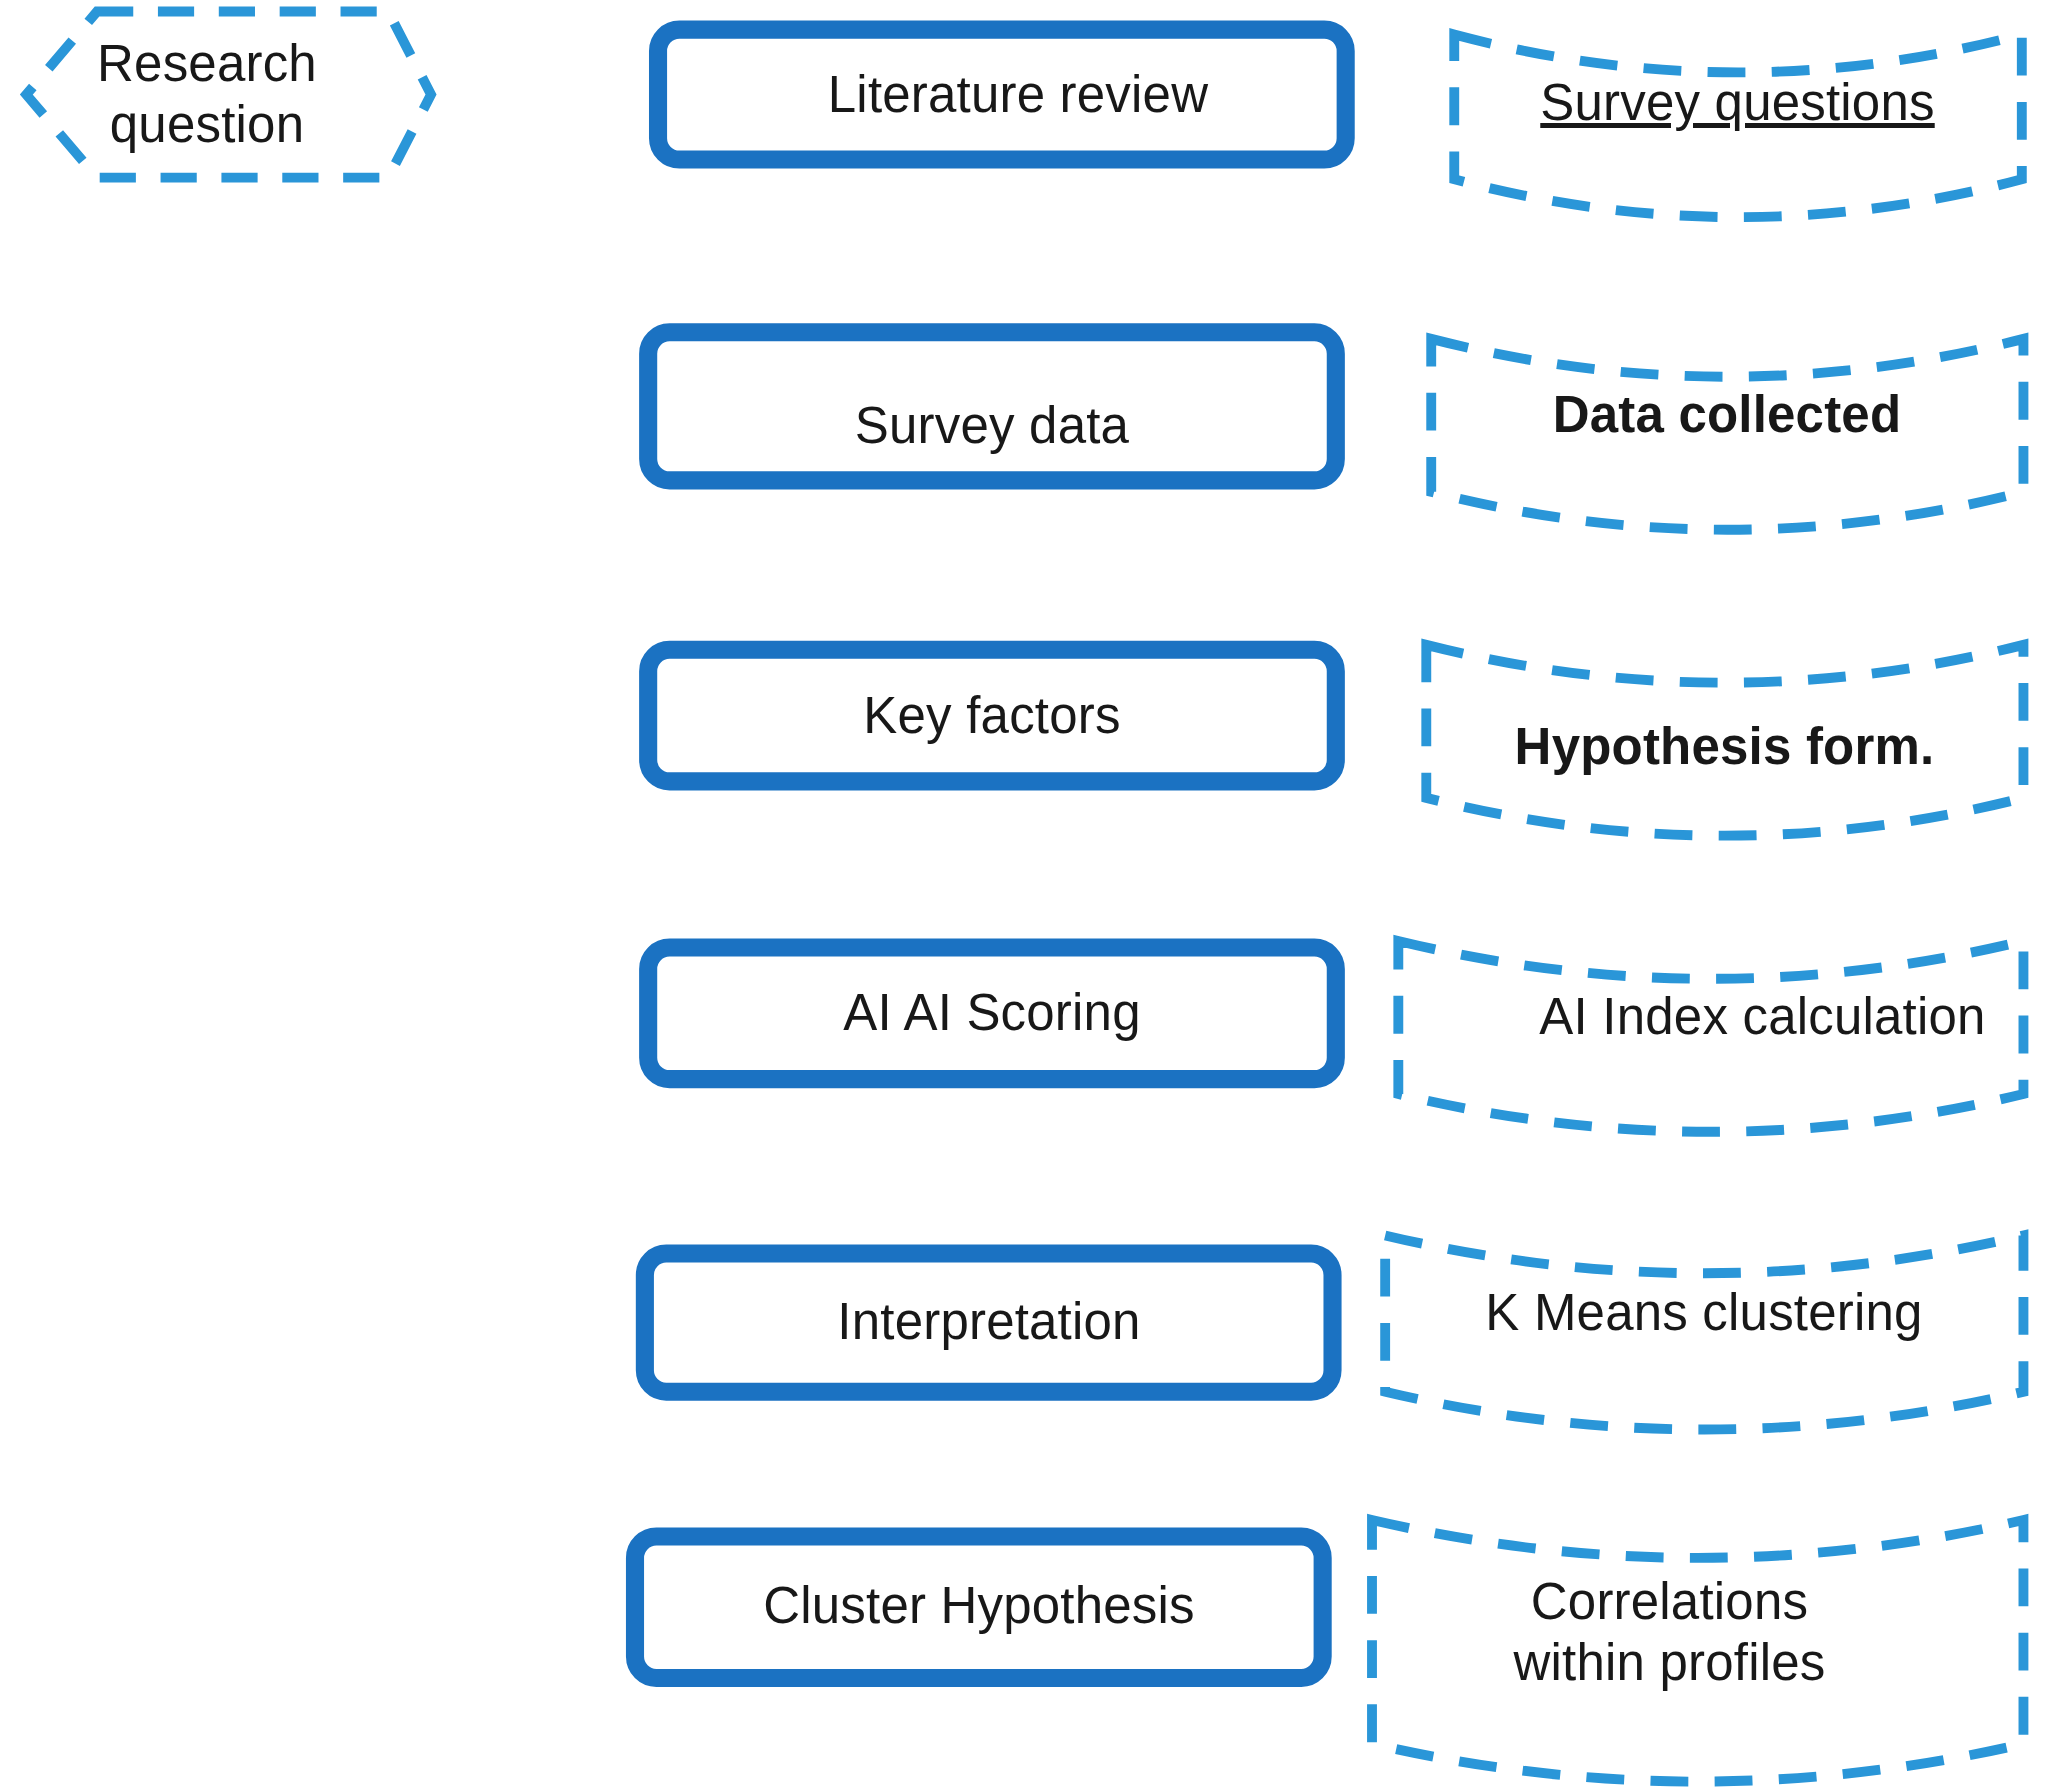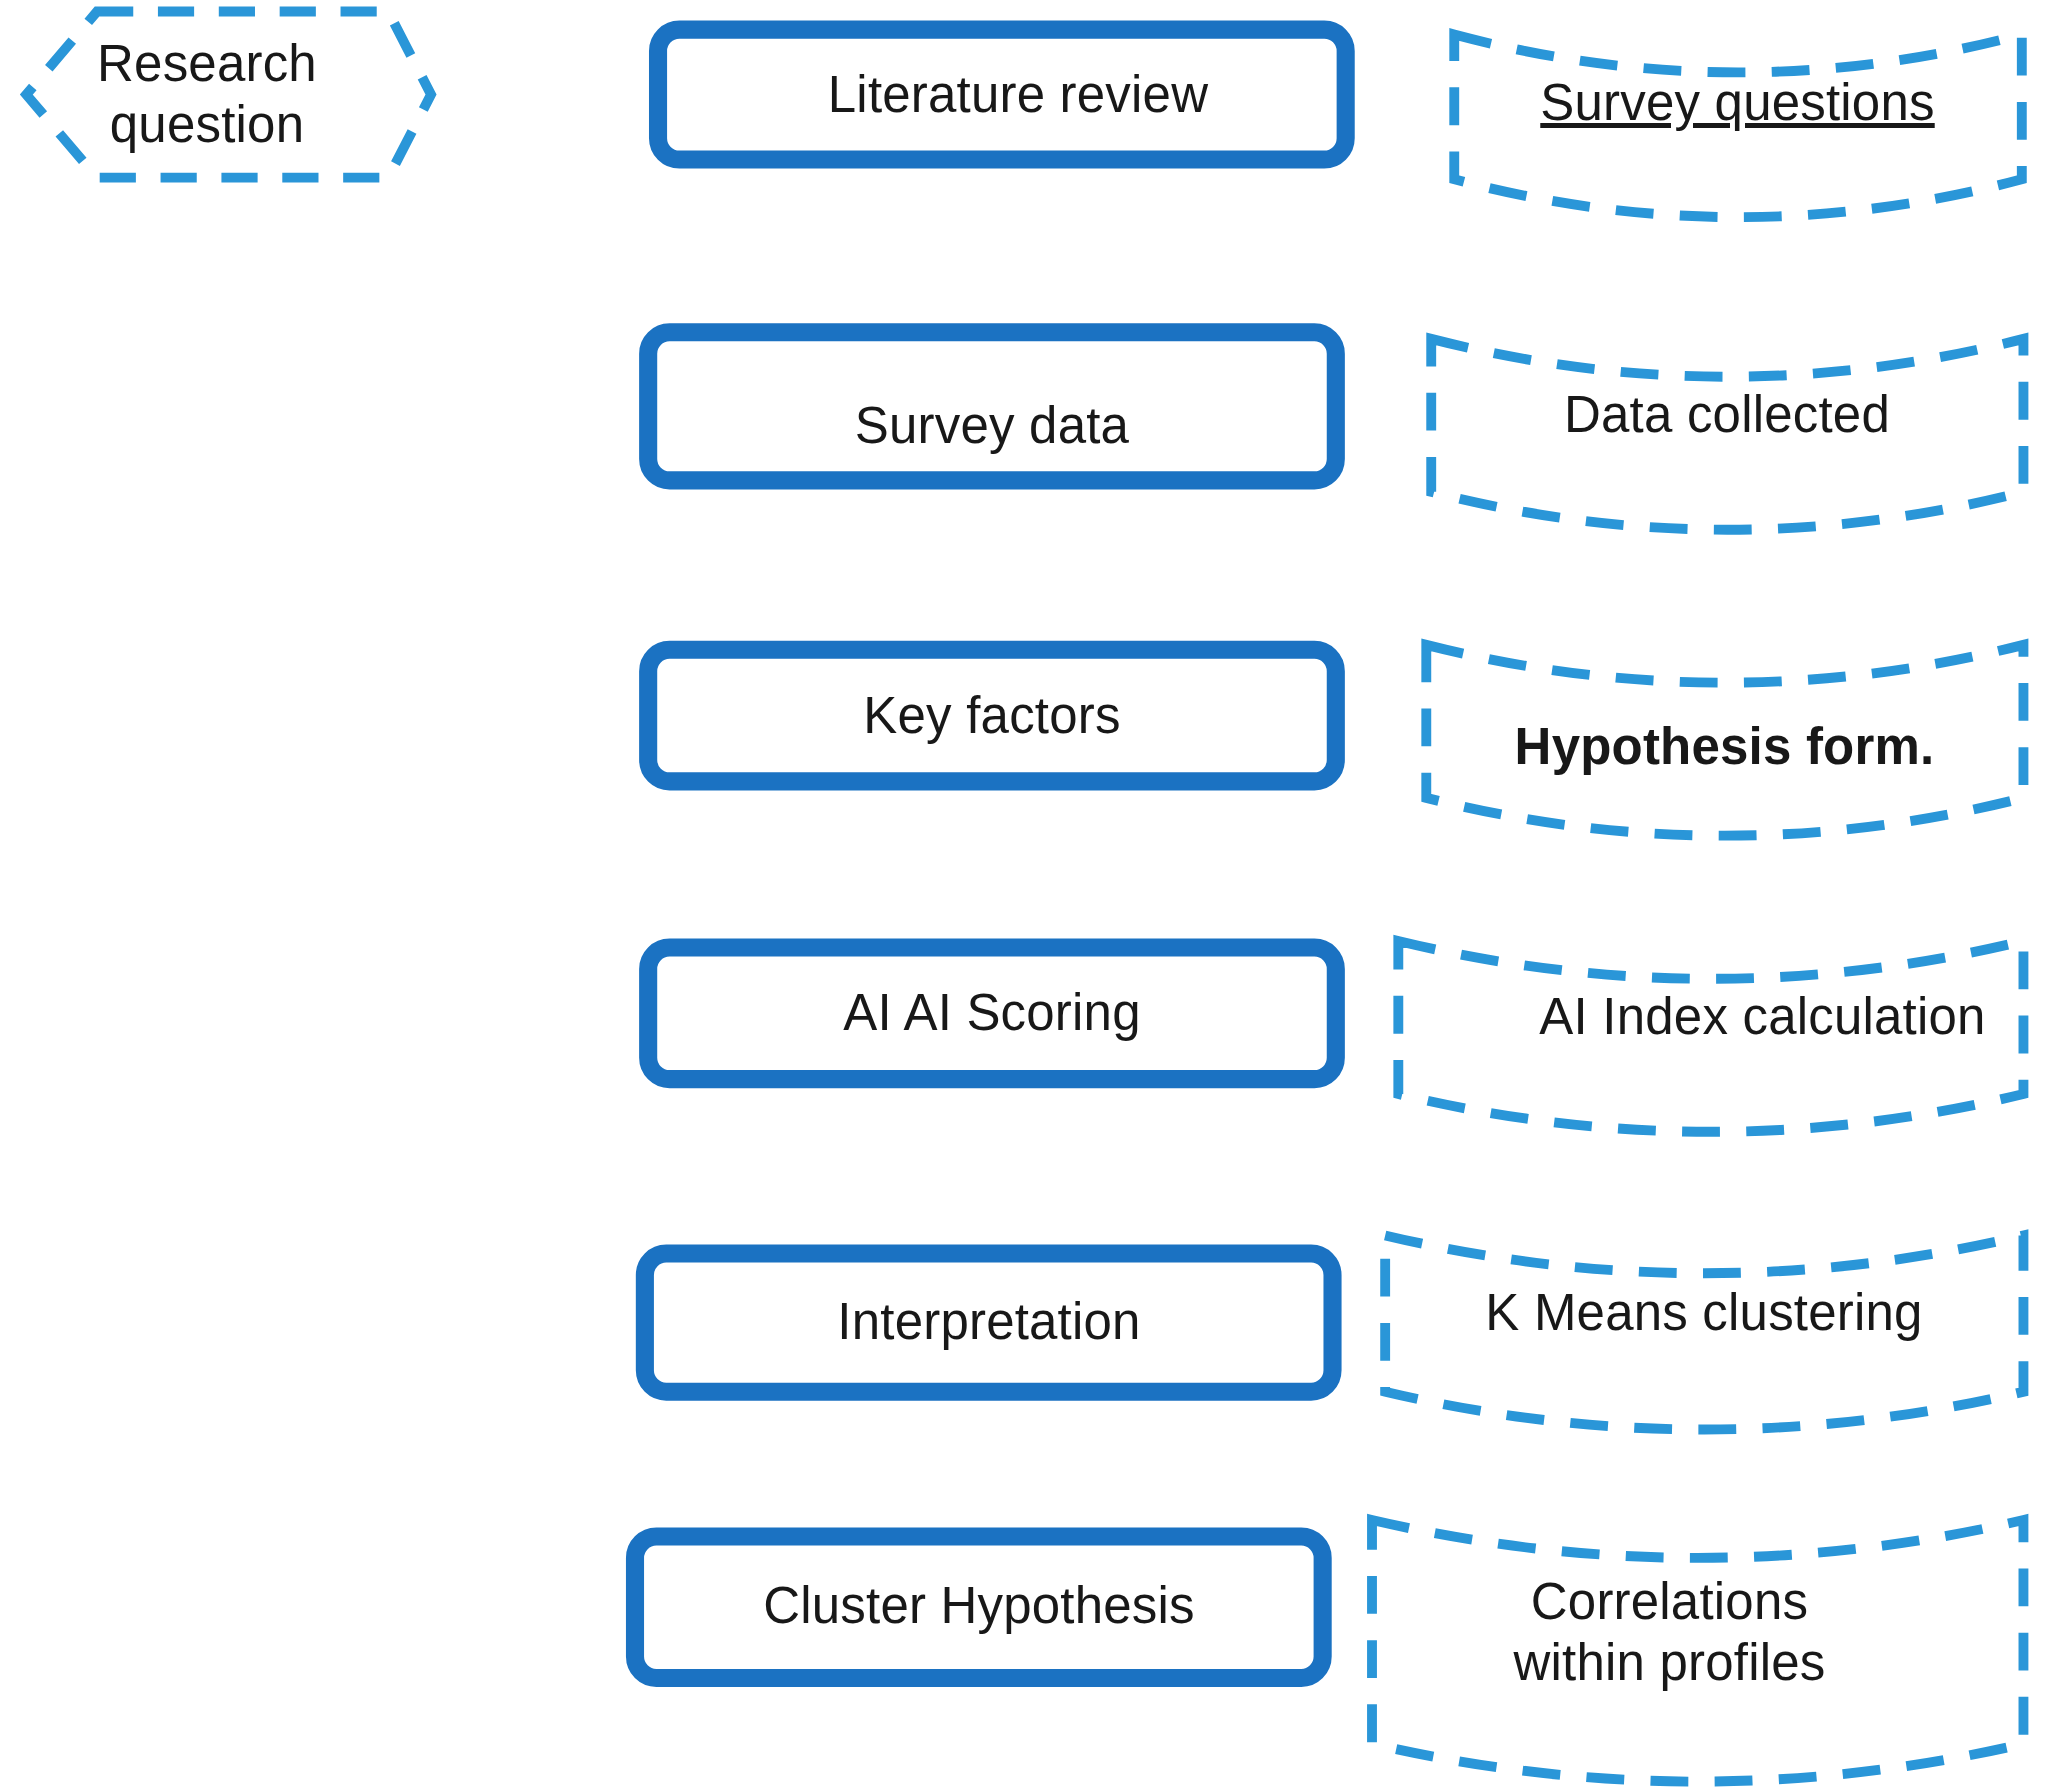--- a/index.html
+++ b/index.html
@@ -50,21 +50,21 @@
   <div id="labels">
       <div class="lbl" style="left: 26px; top: 11.5px; width: 362px; height: 166px;">Research
 question</div>
       <div class="lbl" style="left: 674px; top: 30px; width: 688px; height: 130px;">Literature review</div>
       <div class="lbl" style="left: 648px; top: 352px; width: 688px; height: 148px;">Survey data</div>
       <div class="lbl" style="left: 648px; top: 650px; width: 688px; height: 132px;">Key factors</div>
       <div class="lbl" style="left: 648px; top: 947px; width: 688px; height: 132px;">AI AI Scoring</div>
       <div class="lbl" style="left: 645px; top: 1253px; width: 688px; height: 138px;">Interpretation</div>
       <div class="lbl" style="left: 635px; top: 1536px; width: 688px; height: 141px;">Cluster Hypothesis</div>
       <div class="lbl" style="left: 1454px; top: 31px; width: 567px; height: 145px; text-decoration: underline;">Survey questions</div>
-      <div class="lbl" style="left: 1431px; top: 339px; width: 592px; height: 153px;">Data collected</div>
+      <div class="lbl" style="left: 1431px; top: 339px; width: 592px; height: 153px; font-weight: bold;">Data collected</div>
       <div class="lbl" style="left: 1426px; top: 671px; width: 597px; height: 153px; font-weight: bold;">Hypothesis form.</div>
       <div class="lbl" style="left: 1450px; top: 941px; width: 625px; height: 153px;">AI Index calculation</div>
       <div class="lbl" style="left: 1385px; top: 1235px; width: 638px; height: 156px;">K Means clustering</div>
       <div class="lbl two" style="left: 1344px; top: 1520px; width: 651px; height: 224px;">Correlations
 within profiles</div>
     </div>
 
 </div>
 
 

